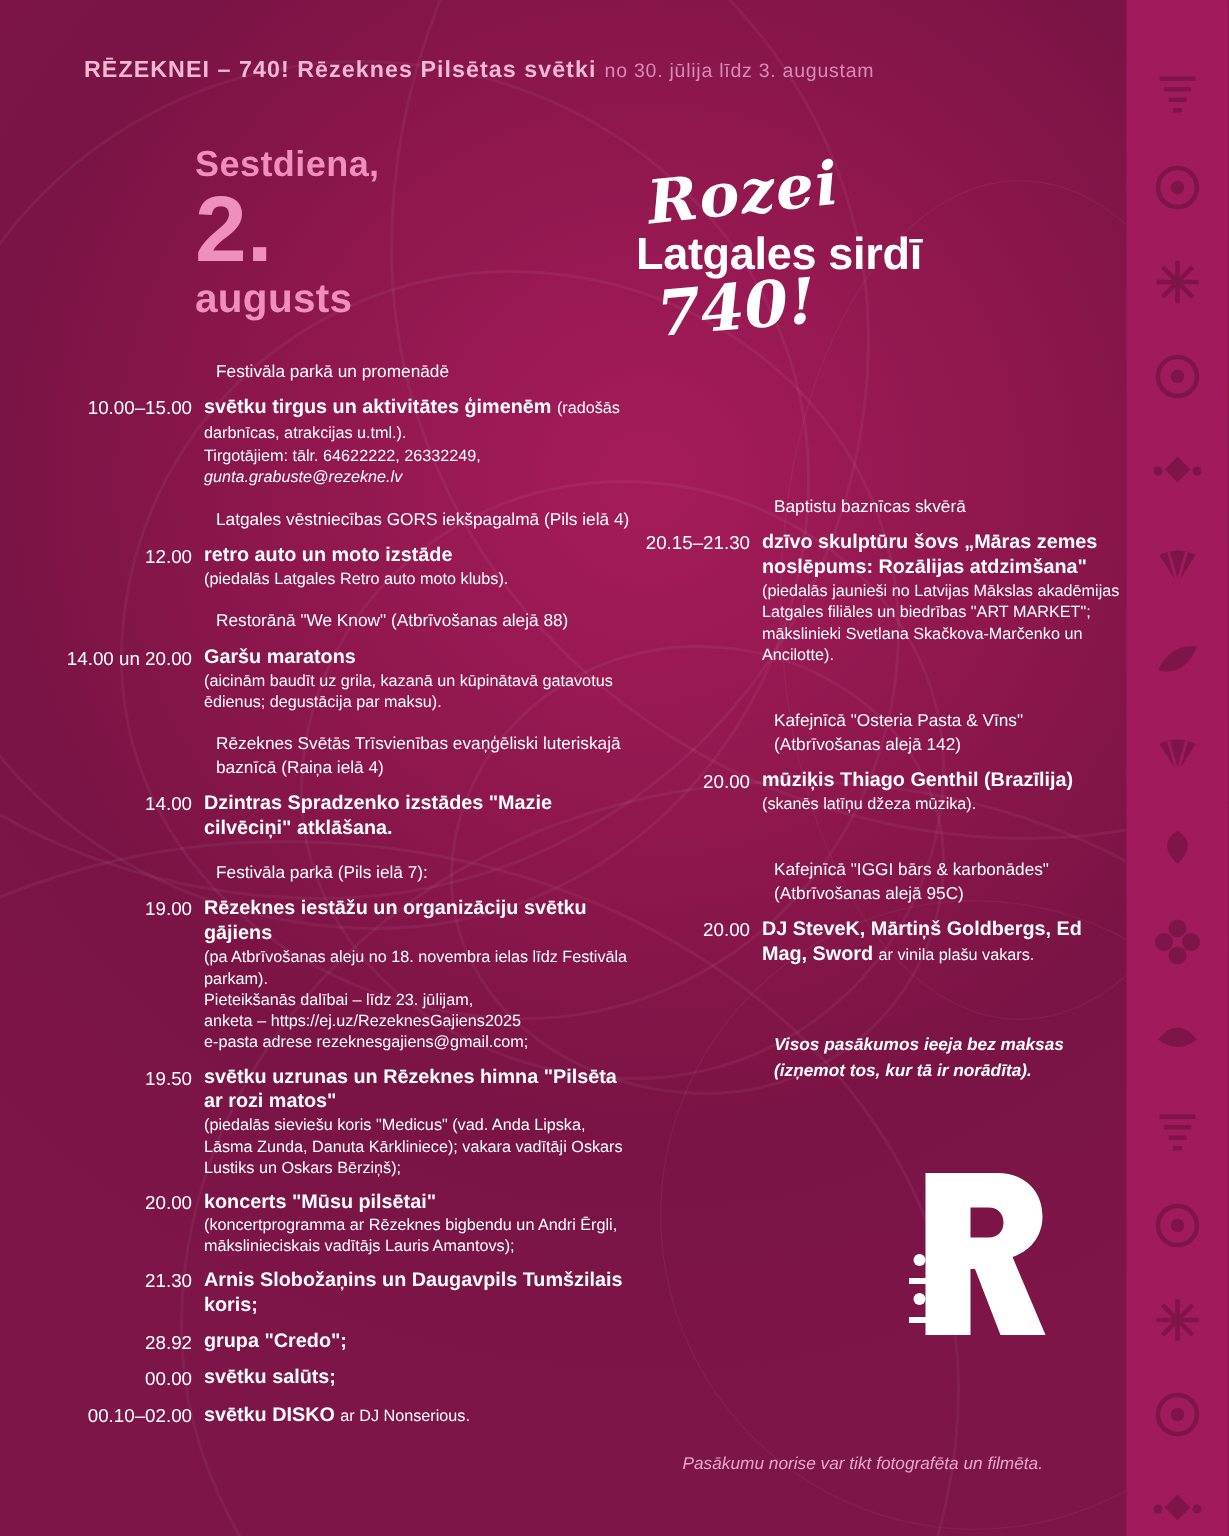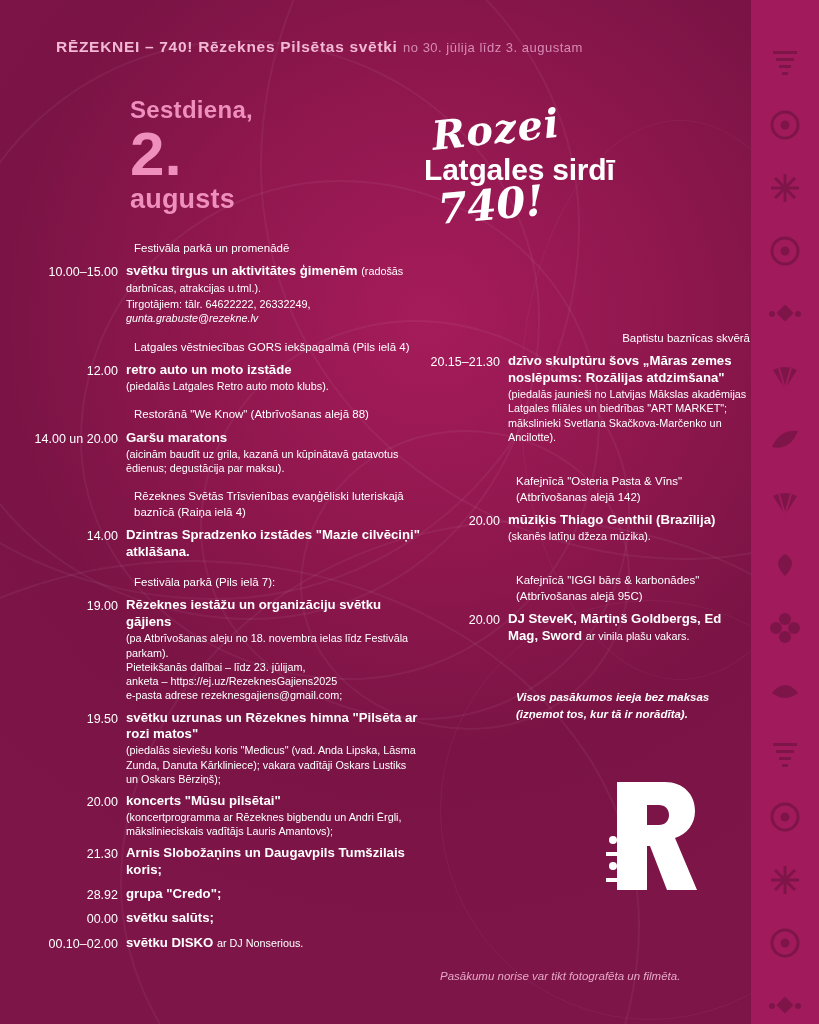--- a/index.html
+++ b/index.html
@@ -141,21 +141,21 @@
     margin-top: -2px;
     margin-left: 14px;
   }
   
   .columns {
     position: relative;
     z-index: 3;
     display: flex;
     padding: 12px 0 0 0;
   }
-  .col-left { width: 420px; padding-left: 20px; }
+  .col-left { width: 420px; padding-left: 30px; }
   .col-right { width: 330px; padding-left: 8px; }
 
   .venue {
     font-size: 11.5px;
     color: #ffffff;
     margin: 14px 0 7px 0;
     padding-left: 114px;
     line-height: 1.35;
   }
   .venue.right { padding-left: 88px; }
@@ -211,21 +211,21 @@
     bottom: 130px;
     z-index: 3;
     width: 96px;
     height: 116px;
     color: #ffffff;
   }
   
   .footer-note {
     position: absolute;
     z-index: 3;
-    left: 440px;
+    left: 455px;
     bottom: 42px;
     font-size: 11.5px;
     font-style: italic;
     color: #e7a8c8;
   }
 </style>
 </head>
 <body>
 
 <div class="bg">
@@ -469,21 +469,21 @@
       <div class="body">
         <span>svētku DISKO</span>
         <span class="inline-sub">ar DJ Nonserious.</span>
       </div>
     </div>
 
   </div>
 
   <div class="col-right">
 
-    <div class="venue right" style="margin-top:104px;text-align:right;">Baptistu baznīcas skvērā</div>
+    <div class="venue right" style="margin-top:104px;">Baptistu baznīcas skvērā</div>
     <div class="row">
       <div class="time">20.15–21.30</div>
       <div class="body">
         <span>dzīvo skulptūru šovs „Māras zemes noslēpums: Rozālijas atdzimšana"</span>
         <span class="sub">(piedalās jaunieši no Latvijas Mākslas akadēmijas Latgales filiāles un biedrības "ART MARKET"; mākslinieki Svetlana Skačkova-Marčenko un Ancilotte).</span>
       </div>
     </div>
 
     <div class="venue right" style="margin-top:30px;">Kafejnīcā "Osteria Pasta &amp; Vīns" (Atbrīvošanas alejā 142)</div>
     <div class="row">

